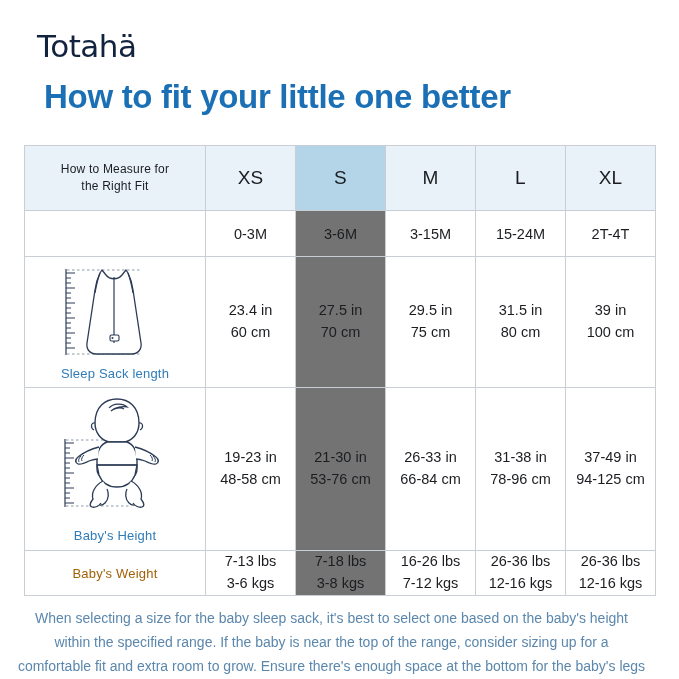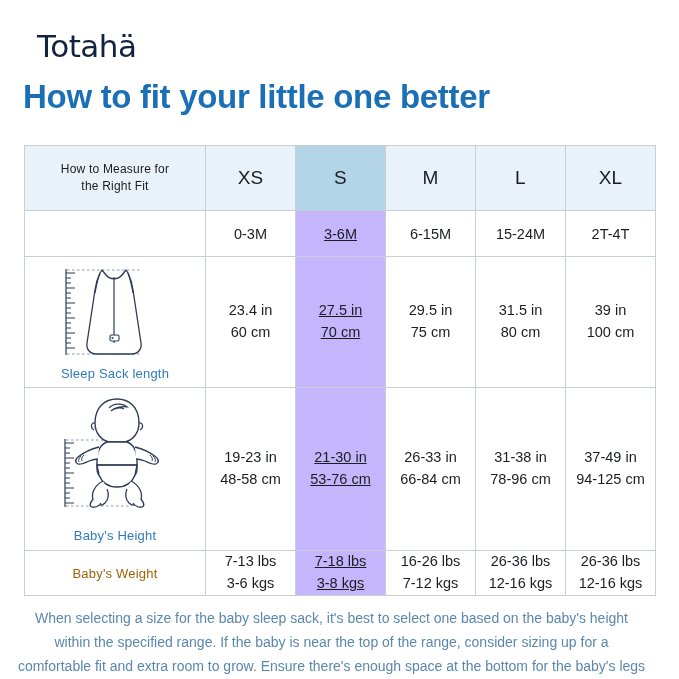--- a/index.html
+++ b/index.html
@@ -28,21 +28,21 @@
     font-weight: 500;
     letter-spacing: -0.5px;
     color: #12233f;
     font-family: "DejaVu Sans", sans-serif;
     white-space: nowrap;
   }
 
   
   .headline {
     position: absolute;
-    left: 23px;
+    left: 44px;
     top: 78px;
     font-size: 33px;
     font-weight: bold;
     letter-spacing: -0.3px;
     color: #1a6fb5;
     white-space: nowrap;
   }
 
   
   .size-table {
@@ -79,21 +79,21 @@
     padding: 0 16px;
   }
   .hdr th.sel { background: #b4d4e7; }
 
   
   .age-row td { height: 46px; font-size: 14.5px; }
   .age-row td.blank { border-bottom-color: #c9ced4; }
 
   
   .val { line-height: 1.5; }
-  td.sel { background: #c4b5fd; text-decoration: underline; }
+  td.sel { background: #737373; }
 
   .r-sack  td { height: 131px; }
   .r-baby  td { height: 163px; }
   .r-weight td { height: 45px; }
 
   
   .illus-cell { padding: 0; position: relative; }
 
   .illus-wrap {
     display: flex;
@@ -152,21 +152,21 @@
       <th class="sel">S</th>
       <th>M</th>
       <th>L</th>
       <th>XL</th>
     </tr>
 
     <tr class="age-row">
       <td class="blank"></td>
       <td>0-3M</td>
       <td class="sel">3-6M</td>
-      <td>6-15M</td>
+      <td>3-15M</td>
       <td>15-24M</td>
       <td>2T-4T</td>
     </tr>
 
     <tr class="r-sack">
       <td class="illus-cell">
         <div class="illus-wrap">
           <span>
             <svg width="150" height="98" viewBox="0 0 150 98" fill="none">
 

